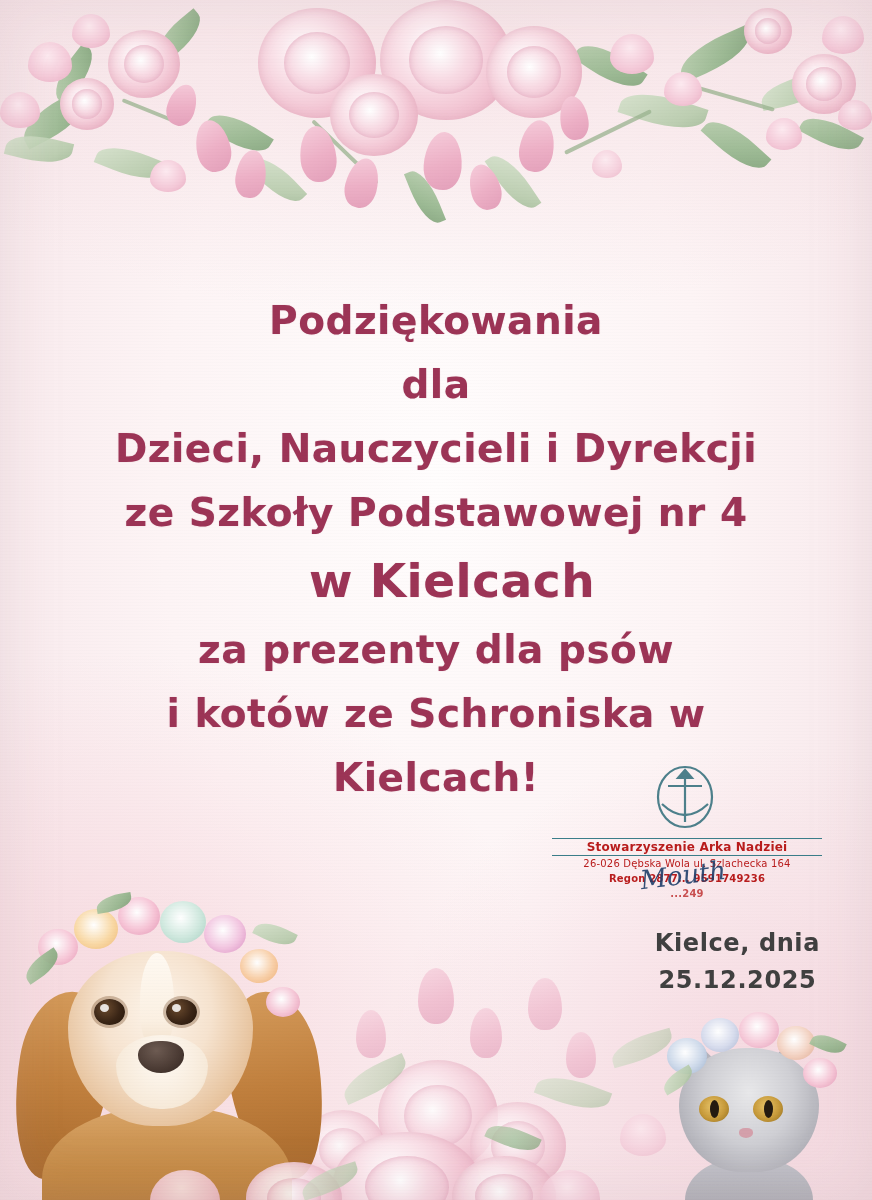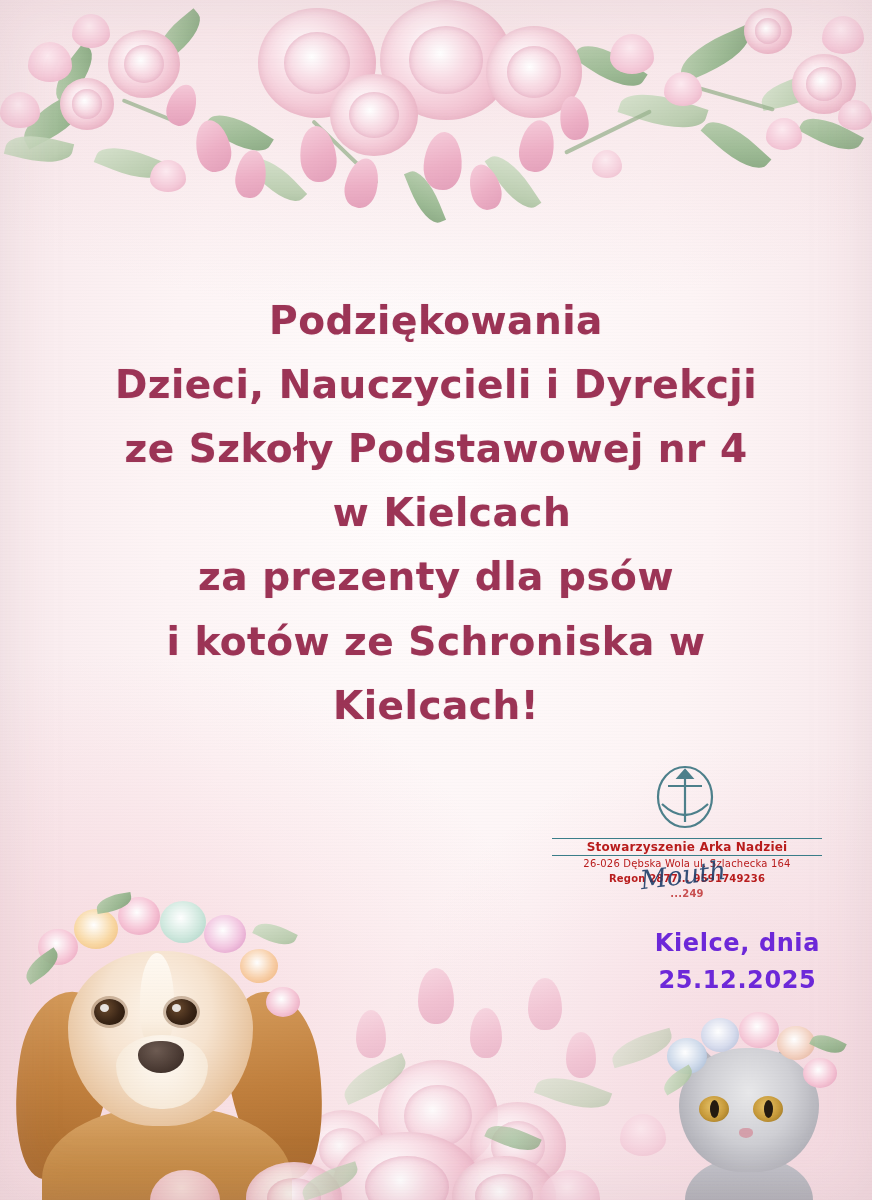--- a/index.html
+++ b/index.html
@@ -227,21 +227,21 @@
     letter-spacing: .5px;
     margin: 0 0 22px 0;
     line-height: 1.08;
     color: #9c3456;
     text-shadow: 0 0 1px rgba(156,52,86,.35);
   }
   .l1 { font-size: 39px; }
   .l2 { font-size: 39px; }
   .l3 { font-size: 39px; }
   .l4 { font-size: 39px; }
-  .l5 { font-size: 39px; padding-left: 32px; }
+  .l5 { font-size: 47px; padding-left: 32px; }
   .l6 { font-size: 39px; }
   .l7 { font-size: 39px; }
   .l8 { font-size: 39px; margin-bottom: 12px; }
 
   
   .stamp {
     position: absolute;
     left: 552px;
     top: 760px;
     width: 270px;
@@ -288,21 +288,21 @@
     opacity: .9;
     white-space: nowrap;
   }
 
   
   .place-date {
     position: absolute;
     right: 52px;
     top: 925px;
     text-align: center;
-    color: #6d28d9;
+    color: #404040;
     font-family: "DejaVu Sans", sans-serif;
     font-weight: 700;
     font-size: 24px;
     line-height: 1.55;
     letter-spacing: .6px;
   }
 
   .scan-noise {
     position: absolute;
     inset: 0;
@@ -369,20 +369,21 @@
     <div class="petal" style="left:610px; top:34px; width:44px; height:40px;"></div>
     <div class="petal" style="left:664px; top:72px; width:38px; height:34px;"></div>
     <div class="petal" style="left:822px; top:16px; width:42px; height:38px;"></div>
     <div class="petal" style="left:766px; top:118px; width:36px; height:32px;"></div>
     <div class="petal" style="left:838px; top:100px; width:34px; height:30px;"></div>
     <div class="petal" style="left:592px; top:150px; width:30px; height:28px; opacity:.8;"></div>
   </div>
 
   <div class="text-block">
     <div class="line l1">Podziękowania</div>
+    <div class="line l2">dla</div>
     <div class="line l3">Dzieci, Nauczycieli i Dyrekcji</div>
     <div class="line l4">ze Szkoły Podstawowej nr 4</div>
     <div class="line l5">w Kielcach</div>
     <div class="line l6">za prezenty dla psów</div>
     <div class="line l7">i kotów ze Schroniska w</div>
     <div class="line l8">Kielcach!</div>
   </div>
 
   <div class="stamp">
     <svg class="stamp-emblem" viewBox="0 0 74 74">

